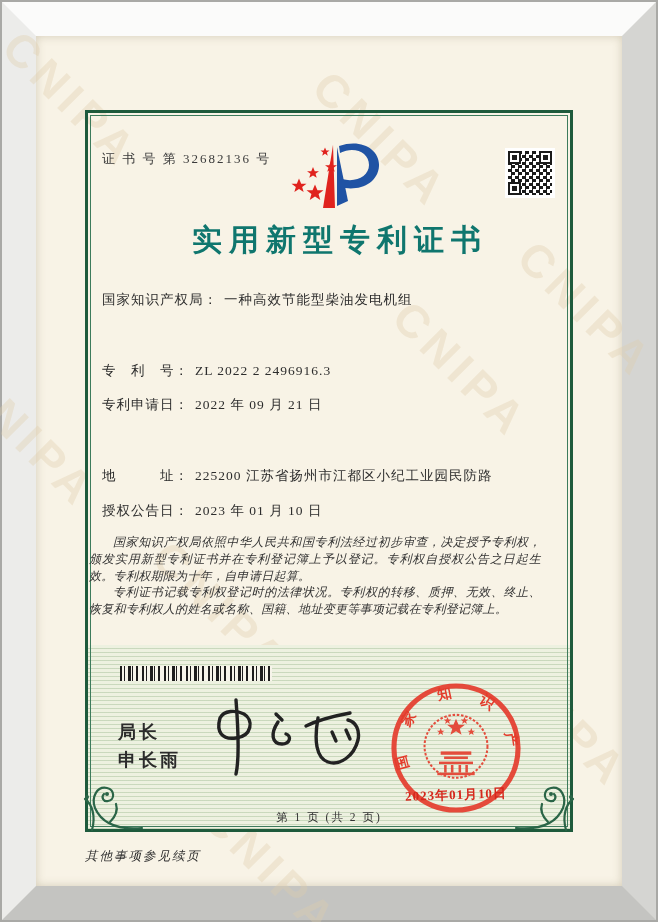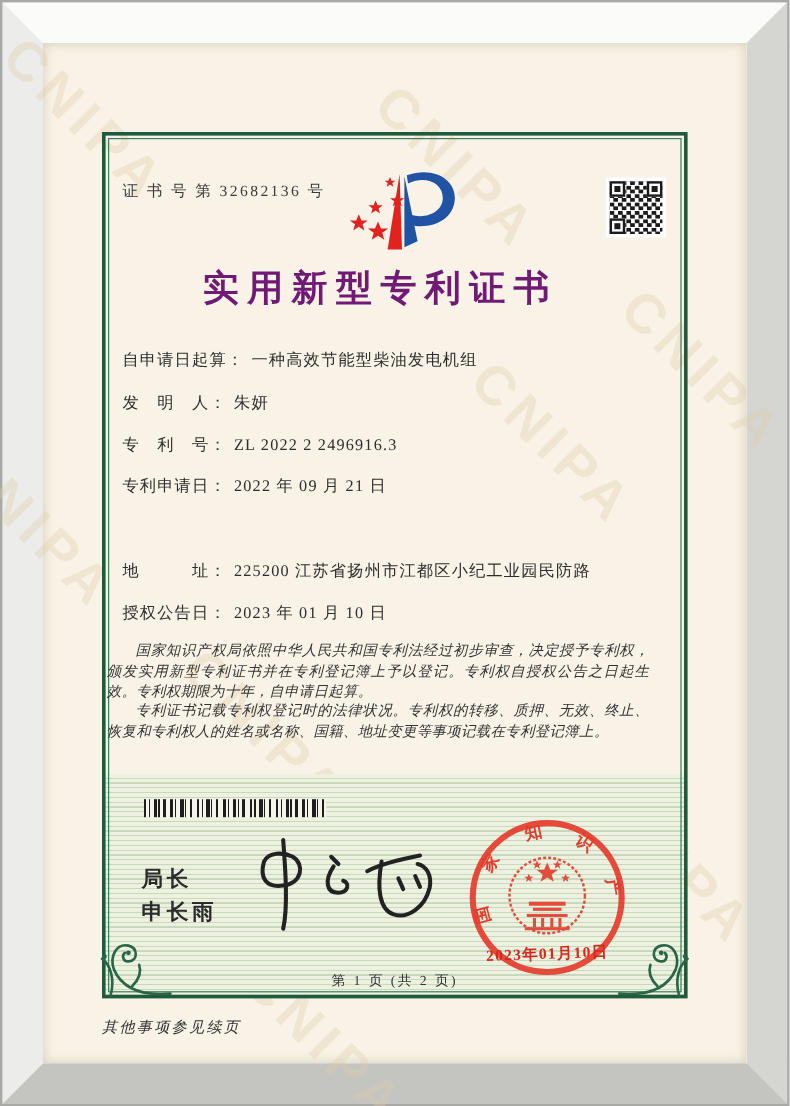--- a/index.html
+++ b/index.html
@@ -20,22 +20,22 @@
   
   .gborder{position:absolute;left:49px;top:74px;width:488px;height:722px;
            border:3px solid #1e5a3c;box-sizing:border-box;}
   .gborder-inner{position:absolute;inset:2px;border:1px solid #3d7b5c;}
   .flourish{position:absolute;width:66px;height:66px;}
   
   .band{position:absolute;left:52px;top:609px;width:482px;height:184px;
         background-color:#edf1e0;
         background-image:repeating-linear-gradient(0deg,rgba(158,186,146,.45) 0 1px,rgba(0,0,0,0) 1px 4px);}
   .certno{position:absolute;left:66px;top:114px;font-size:13px;letter-spacing:2px;color:#3a3a3a;}
-  .title{position:absolute;left:37px;top:184px;width:488px;text-align:center;
-         font-size:30px;font-weight:bold;letter-spacing:7px;color:#701a75;}
+  .title{position:absolute;left:60px;top:184px;width:488px;text-align:center;
+         font-size:30px;font-weight:bold;letter-spacing:7px;color:#0f766e;}
   .frow{position:absolute;left:66px;width:460px;font-size:13.5px;color:#2d2d2d;line-height:19px;white-space:nowrap;}
   .flabel{letter-spacing:1px;}
   .fvalue{margin-left:6px;letter-spacing:1px;}
   .fgroup2{position:absolute;left:242px;top:0;}
   .paras{position:absolute;left:53px;top:498px;width:452px;font-size:12px;line-height:16.8px;
          color:#333;font-style:italic;letter-spacing:.3px;text-align:justify;}
   .paras p{margin:0;text-indent:2em;}
   .barcode{position:absolute;left:84px;top:630px;width:152px;height:15px;
     background:repeating-linear-gradient(90deg,#1d1d1d 0 2px,#f6f4ea 2px 4px,#1d1d1d 4px 5px,
       #f6f4ea 5px 8px,#1d1d1d 8px 11px,#f6f4ea 11px 12px,#1d1d1d 12px 13px,#f6f4ea 13px 16px,
@@ -124,24 +124,21 @@
       <div class="qr-pat">
         <div class="finder f-tl"></div>
         <div class="finder f-tr"></div>
         <div class="finder f-bl"></div>
       </div>
     </div>
 
     <div class="title">实用新型专利证书</div>
 
     <div class="frow" style="top:254px">
-      <span class="flabel">自申请日起算：</span><span class="fvalue">一种高效节能型柴油发电机组</span>
-    </div>
-    <div class="frow" style="top:290px">
-      <span class="flabel">发　明　人：</span><span class="fvalue">朱妍</span>
+      <span class="flabel">国家知识产权局：</span><span class="fvalue">一种高效节能型柴油发电机组</span>
     </div>
     <div class="frow" style="top:325px">
       <span class="flabel">专　利　号：</span><span class="fvalue">ZL 2022 2 2496916.3</span>
     </div>
     <div class="frow" style="top:359px">
       <span class="flabel">专利申请日：</span><span class="fvalue">2022 年 09 月 21 日</span>
     </div>
     <div class="frow" style="top:430px">
       <span class="flabel">地　　　址：</span><span class="fvalue">225200 江苏省扬州市江都区小纪工业园民防路</span>
     </div>

